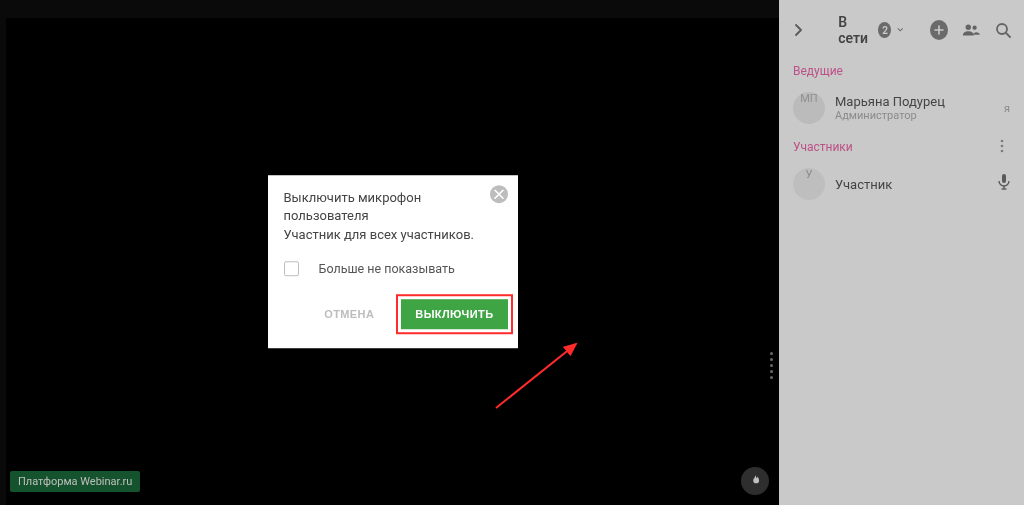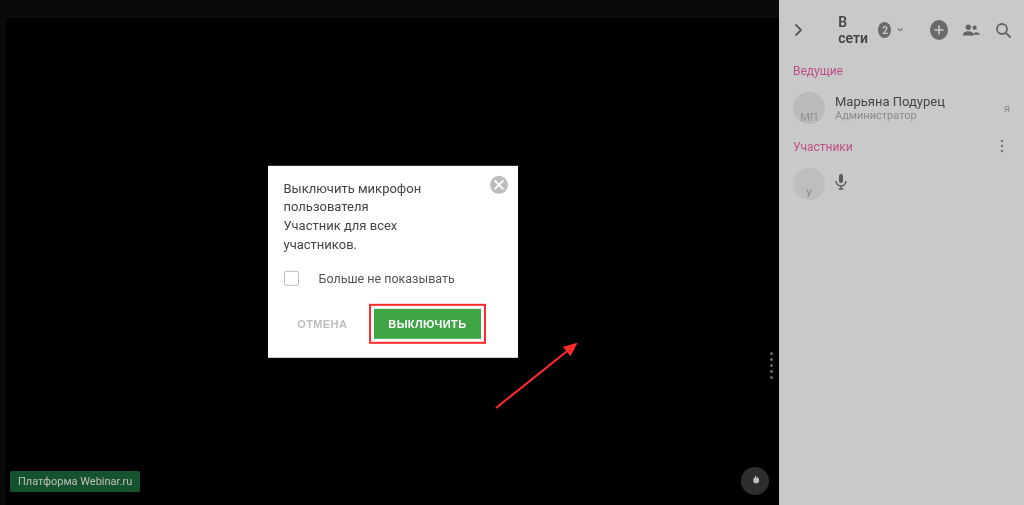--- a/index.html
+++ b/index.html
@@ -45,21 +45,21 @@
 
     
     .modal {
       position: absolute;
       left: 50%;
       top: 50%;
       transform: translate(-50%, -50%);
       width: 250px;
       background: #fff;
       box-shadow: 0 6px 30px rgba(0,0,0,0.6);
-      padding: 14px 32px 14px 16px;
+      padding: 14px 5px 14px 16px;
       z-index: 20;
     }
     .modal-title {
       color: #444;
       font-size: 13px;
       line-height: 1.45;
       padding-right: 22px;
     }
     .modal-close {
       position: absolute;
@@ -251,21 +251,21 @@
       display: flex;
       align-items: center;
       padding: 8px 14px;
       gap: 10px;
     }
     .avatar-sm {
       width: 32px; height: 32px; border-radius: 50%;
       background: #eceaea;
       color: #a8a6a6;
       font-size: 11px;
-      display: flex; align-items: flex-end; justify-content: center;
+      display: flex; align-items: flex-start; justify-content: center;
       flex-shrink: 0;
     }
     .avatar-participant {
       background: #efefef;
       color: #a0a0a0;
     }
     .person-info {
       display: flex; flex-direction: column;
       flex: 1;
     }
@@ -417,20 +417,23 @@
           <circle cx="2" cy="7" r="1.3"></circle>
           <circle cx="2" cy="12" r="1.3"></circle>
         </svg>
     </div>
   </div>
 
   <div class="person-row">
     <div class="avatar-sm avatar-participant">
       <span>У</span>
     </div>
+    <div class="person-info">
+      <span class="person-name">Участник</span>
+    </div>
     <div class="mic-icon">
       <svg width="12" height="16" viewBox="0 0 12 16" fill="#555">
           <rect x="4" y="0" width="4" height="9" rx="2"></rect>
           <path d="M1 7a5 5 0 0 0 10 0" stroke="#555" stroke-width="1.4" fill="none"></path>
           <line x1="6" y1="12" x2="6" y2="15" stroke="#555" stroke-width="1.4"></line>
           <line x1="3.5" y1="15" x2="8.5" y2="15" stroke="#555" stroke-width="1.4"></line>
         </svg>
     </div>
   </div>
 

